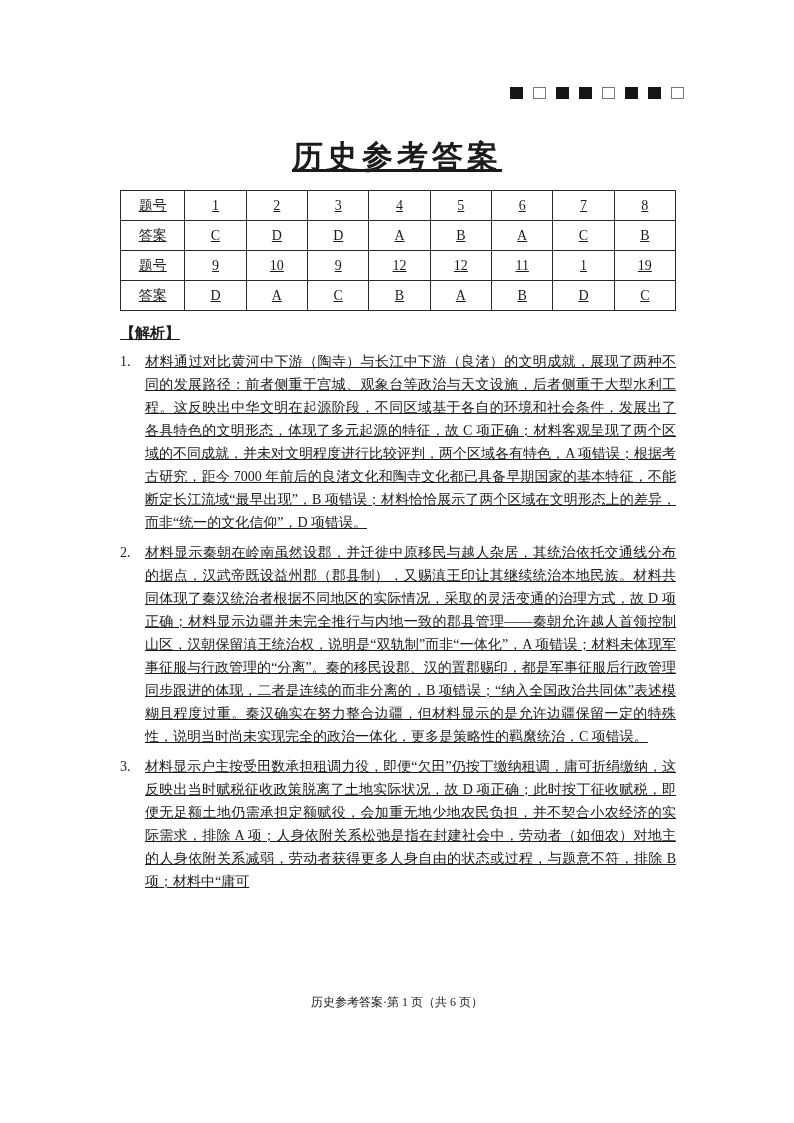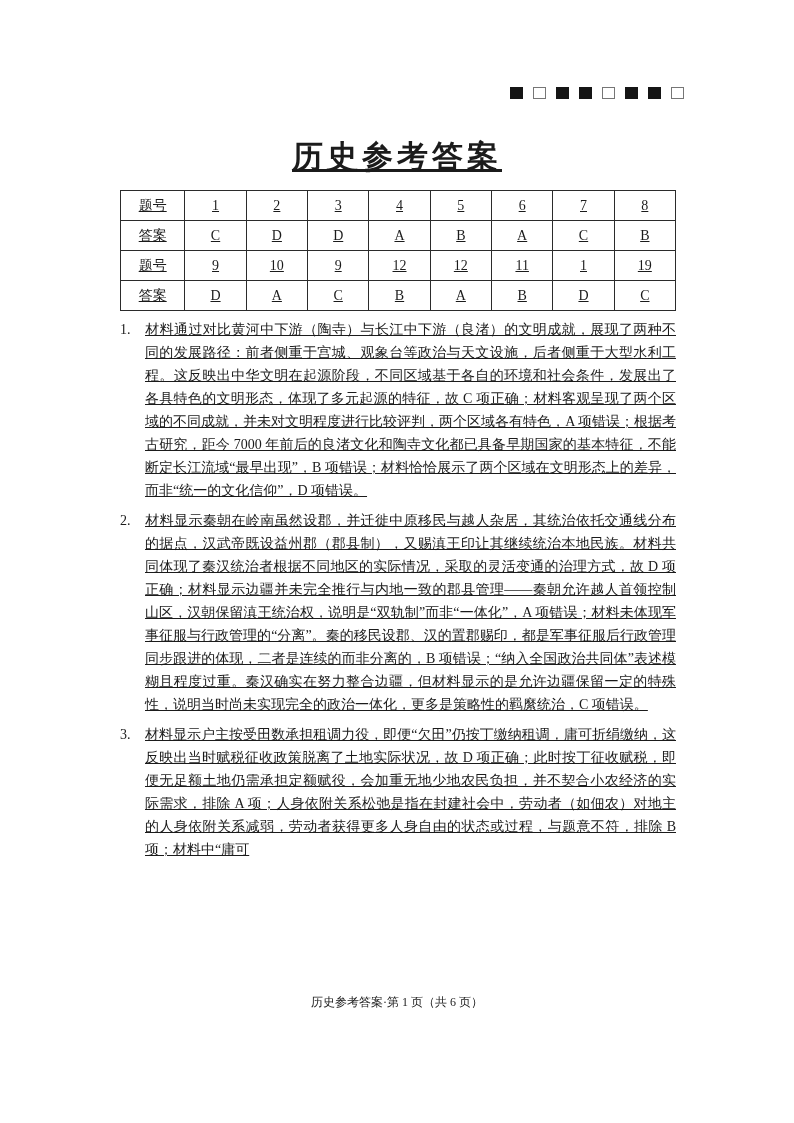--- a/index.html
+++ b/index.html
@@ -143,20 +143,21 @@
           <td>C</td>
           <td>B</td>
           <td>A</td>
           <td>B</td>
           <td>D</td>
           <td>C</td>
         </tr>
       </tbody>
     </table>
 
+    <div class="analysis-heading">【解析】</div>
 
     <div class="analysis-item">
       <span class="item-num">1.</span><span>材料通过对比黄河中下游（陶寺）与长江中下游（良渚）的文明成就，展现了两种不同的发展路径：前者侧重于宫城、观象台等政治与天文设施，后者侧重于大型水利工程。这反映出中华文明在起源阶段，不同区域基于各自的环境和社会条件，发展出了各具特色的文明形态，体现了多元起源的特征，故 C 项正确；材料客观呈现了两个区域的不同成就，并未对文明程度进行比较评判，两个区域各有特色，A 项错误；根据考古研究，距今 7000 年前后的良渚文化和陶寺文化都已具备早期国家的基本特征，不能断定长江流域“最早出现”，B 项错误；材料恰恰展示了两个区域在文明形态上的差异，而非“统一的文化信仰”，D 项错误。</span>
     </div>
 
     <div class="analysis-item">
       <span class="item-num">2.</span><span>材料显示秦朝在岭南虽然设郡，并迁徙中原移民与越人杂居，其统治依托交通线分布的据点，汉武帝既设益州郡（郡县制），又赐滇王印让其继续统治本地民族。材料共同体现了秦汉统治者根据不同地区的实际情况，采取的灵活变通的治理方式，故 D 项正确；材料显示边疆并未完全推行与内地一致的郡县管理——秦朝允许越人首领控制山区，汉朝保留滇王统治权，说明是“双轨制”而非“一体化”，A 项错误；材料未体现军事征服与行政管理的“分离”。秦的移民设郡、汉的置郡赐印，都是军事征服后行政管理同步跟进的体现，二者是连续的而非分离的，B 项错误；“纳入全国政治共同体”表述模糊且程度过重。秦汉确实在努力整合边疆，但材料显示的是允许边疆保留一定的特殊性，说明当时尚未实现完全的政治一体化，更多是策略性的羁縻统治，C 项错误。</span>
     </div>
 
     <div class="analysis-item">

